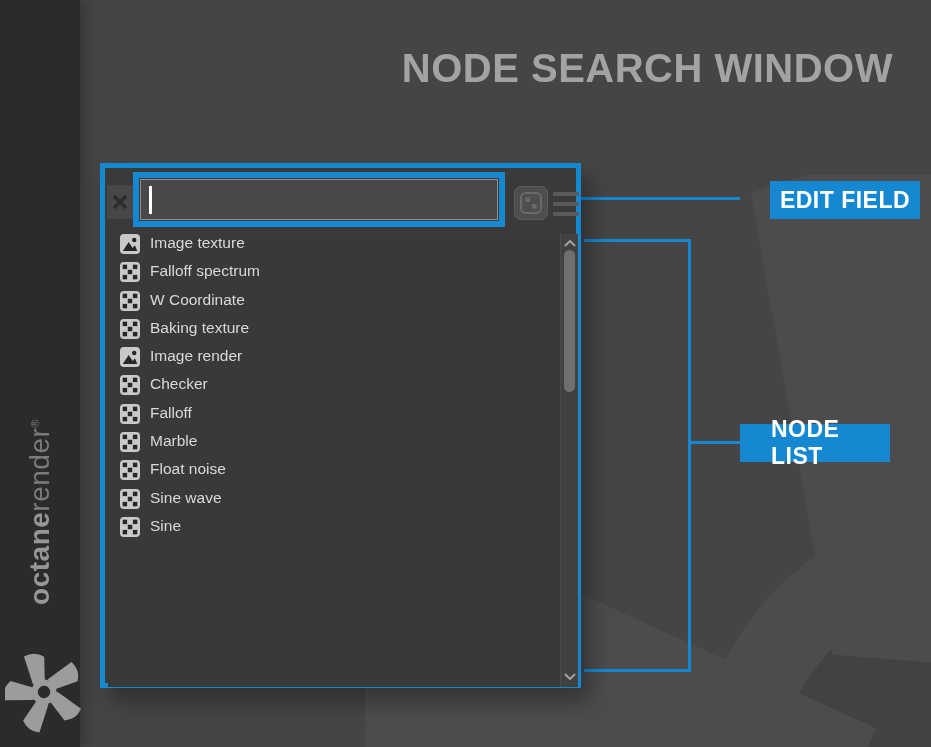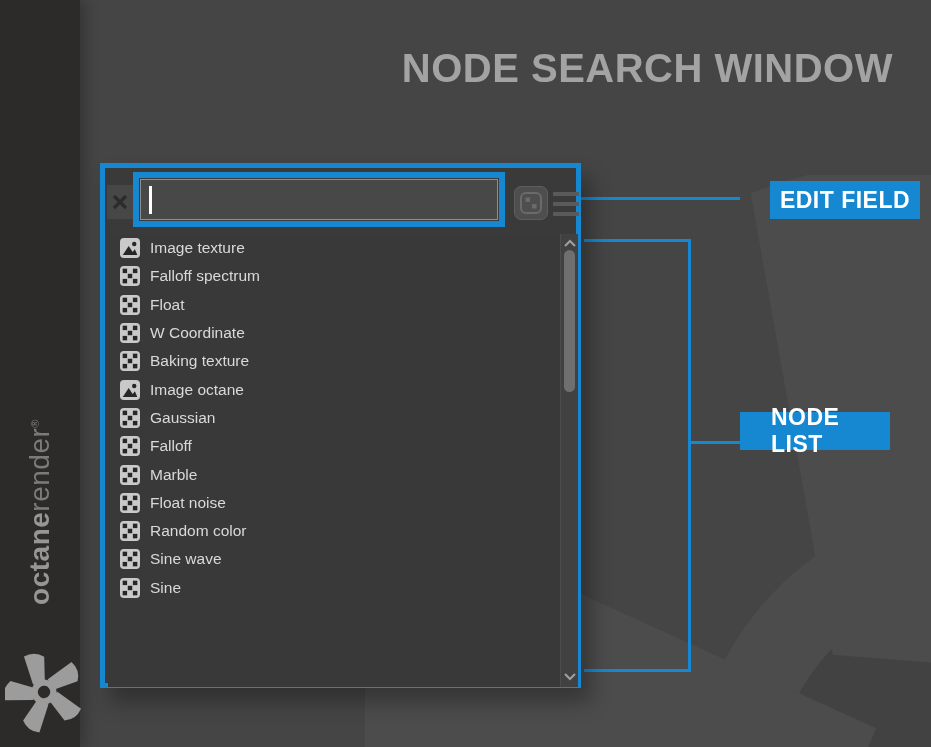--- a/index.html
+++ b/index.html
@@ -61,21 +61,21 @@
     display:flex; align-items:center; justify-content:center;
   }
   .menu-button { position:absolute; left:448px; top:24px; width:26px; height:24px;
     display:flex; flex-direction:column; justify-content:space-between; }
   .menu-button span { display:block; height:4px; background:#5a5a5a; border-radius:1px; }
 
   .node-list {
     position:absolute; left:3px; top:66px; width:452px; height:453px;
     background:#393939; overflow:hidden;
   }
-  .node-row { display:flex; align-items:center; height:28.3px; padding-left:12px; }
+  .node-row { display:flex; height:28.3px; padding-left:12px; }
   .node-row .nicon { width:20px; height:20px; margin-right:10px; flex:0 0 auto; }
   .node-label { font-size:15.5px; color:#d9d9d9; }
 
   .scrollbar {
     position:absolute; left:455px; top:66px; width:18px; height:453px;
     background:#414141; border-left:1px solid #4c4c4c;
   }
   .scroll-arrow { position:absolute; left:0; width:18px; height:16px; display:flex; align-items:center; justify-content:center; }
   .scroll-arrow.up { top:1px; }
   .scroll-arrow.down { bottom:2px; }
@@ -91,21 +91,21 @@
   .conn-nl-vert  { left:688px; top:239px; width:3px;  height:433px; }
   .conn-nl-bot   { left:584px; top:669px; width:107px; height:3px; }
   .conn-nl-mid   { left:691px; top:441px; width:49px; height:3px; }
 
   .callout {
     position:absolute; width:150px; height:38px; background:#1588d1; z-index:5;
     display:flex; align-items:center; justify-content:center;
     color:#ffffff; font-weight:700; font-size:23px; letter-spacing:.5px;
   }
   .callout-edit { left:756px; top:181px;margin-left:14px; }
-  .callout-list { left:740px; top:412px;padding-left:31px; }
+  .callout-list { left:740px; top:424px;padding-left:31px; }
 </style>
 </head>
 <body>
 
 <div id="canvas">
 
   <svg class="watermark" viewBox="0 0 100 100">
     <g fill="#4c4c4c" transform="rotate(18 50 50)">
       <circle cx="50" cy="50" r="24"></circle>
       <circle cx="50" cy="50" r="17.5" fill="#424242"></circle>
@@ -191,32 +191,20 @@
         <div class="node-row">
 
     <svg class="nicon" viewBox="0 0 18 18">
       <rect width="18" height="18" rx="3.5" fill="#c9c9c9"></rect>
       <rect x="2.4" y="2.4" width="4" height="4" fill="#262626"></rect>
       <rect x="11.6" y="2.4" width="4" height="4" fill="#262626"></rect>
       <rect x="7" y="7" width="4" height="4" fill="#262626"></rect>
       <rect x="2.4" y="11.6" width="4" height="4" fill="#262626"></rect>
       <rect x="11.6" y="11.6" width="4" height="4" fill="#262626"></rect>
     </svg>
-    <span class="node-label">Float</span>
-  </div>
-        <div class="node-row">
-
-    <svg class="nicon" viewBox="0 0 18 18">
-      <rect width="18" height="18" rx="3.5" fill="#c9c9c9"></rect>
-      <rect x="2.4" y="2.4" width="4" height="4" fill="#262626"></rect>
-      <rect x="11.6" y="2.4" width="4" height="4" fill="#262626"></rect>
-      <rect x="7" y="7" width="4" height="4" fill="#262626"></rect>
-      <rect x="2.4" y="11.6" width="4" height="4" fill="#262626"></rect>
-      <rect x="11.6" y="11.6" width="4" height="4" fill="#262626"></rect>
-    </svg>
     <span class="node-label">W Coordinate</span>
   </div>
         <div class="node-row">
 
     <svg class="nicon" viewBox="0 0 18 18">
       <rect width="18" height="18" rx="3.5" fill="#c9c9c9"></rect>
       <rect x="2.4" y="2.4" width="4" height="4" fill="#262626"></rect>
       <rect x="11.6" y="2.4" width="4" height="4" fill="#262626"></rect>
       <rect x="7" y="7" width="4" height="4" fill="#262626"></rect>
       <rect x="2.4" y="11.6" width="4" height="4" fill="#262626"></rect>
@@ -224,33 +212,33 @@
     </svg>
     <span class="node-label">Baking texture</span>
   </div>
         <div class="node-row">
     <svg class="nicon" viewBox="0 0 18 18">
       <rect width="18" height="18" rx="3.5" fill="#c9c9c9"></rect>
       <circle cx="12.8" cy="5.4" r="2" fill="#262626"></circle>
       <polygon points="2.5,15.3 7.8,7.2 11.4,12.6 13.4,10.2 15.6,15.3" fill="#262626"></polygon>
     </svg>
 
-    <span class="node-label">Image octane</span>
-  </div>
-        <div class="node-row">
-
-    <svg class="nicon" viewBox="0 0 18 18">
-      <rect width="18" height="18" rx="3.5" fill="#c9c9c9"></rect>
-      <rect x="2.4" y="2.4" width="4" height="4" fill="#262626"></rect>
-      <rect x="11.6" y="2.4" width="4" height="4" fill="#262626"></rect>
-      <rect x="7" y="7" width="4" height="4" fill="#262626"></rect>
-      <rect x="2.4" y="11.6" width="4" height="4" fill="#262626"></rect>
-      <rect x="11.6" y="11.6" width="4" height="4" fill="#262626"></rect>
-    </svg>
-    <span class="node-label">Gaussian</span>
+    <span class="node-label">Image render</span>
+  </div>
+        <div class="node-row">
+
+    <svg class="nicon" viewBox="0 0 18 18">
+      <rect width="18" height="18" rx="3.5" fill="#c9c9c9"></rect>
+      <rect x="2.4" y="2.4" width="4" height="4" fill="#262626"></rect>
+      <rect x="11.6" y="2.4" width="4" height="4" fill="#262626"></rect>
+      <rect x="7" y="7" width="4" height="4" fill="#262626"></rect>
+      <rect x="2.4" y="11.6" width="4" height="4" fill="#262626"></rect>
+      <rect x="11.6" y="11.6" width="4" height="4" fill="#262626"></rect>
+    </svg>
+    <span class="node-label">Checker</span>
   </div>
         <div class="node-row">
 
     <svg class="nicon" viewBox="0 0 18 18">
       <rect width="18" height="18" rx="3.5" fill="#c9c9c9"></rect>
       <rect x="2.4" y="2.4" width="4" height="4" fill="#262626"></rect>
       <rect x="11.6" y="2.4" width="4" height="4" fill="#262626"></rect>
       <rect x="7" y="7" width="4" height="4" fill="#262626"></rect>
       <rect x="2.4" y="11.6" width="4" height="4" fill="#262626"></rect>
       <rect x="11.6" y="11.6" width="4" height="4" fill="#262626"></rect>
@@ -273,32 +261,20 @@
 
     <svg class="nicon" viewBox="0 0 18 18">
       <rect width="18" height="18" rx="3.5" fill="#c9c9c9"></rect>
       <rect x="2.4" y="2.4" width="4" height="4" fill="#262626"></rect>
       <rect x="11.6" y="2.4" width="4" height="4" fill="#262626"></rect>
       <rect x="7" y="7" width="4" height="4" fill="#262626"></rect>
       <rect x="2.4" y="11.6" width="4" height="4" fill="#262626"></rect>
       <rect x="11.6" y="11.6" width="4" height="4" fill="#262626"></rect>
     </svg>
     <span class="node-label">Float noise</span>
-  </div>
-        <div class="node-row">
-
-    <svg class="nicon" viewBox="0 0 18 18">
-      <rect width="18" height="18" rx="3.5" fill="#c9c9c9"></rect>
-      <rect x="2.4" y="2.4" width="4" height="4" fill="#262626"></rect>
-      <rect x="11.6" y="2.4" width="4" height="4" fill="#262626"></rect>
-      <rect x="7" y="7" width="4" height="4" fill="#262626"></rect>
-      <rect x="2.4" y="11.6" width="4" height="4" fill="#262626"></rect>
-      <rect x="11.6" y="11.6" width="4" height="4" fill="#262626"></rect>
-    </svg>
-    <span class="node-label">Random color</span>
   </div>
         <div class="node-row">
 
     <svg class="nicon" viewBox="0 0 18 18">
       <rect width="18" height="18" rx="3.5" fill="#c9c9c9"></rect>
       <rect x="2.4" y="2.4" width="4" height="4" fill="#262626"></rect>
       <rect x="11.6" y="2.4" width="4" height="4" fill="#262626"></rect>
       <rect x="7" y="7" width="4" height="4" fill="#262626"></rect>
       <rect x="2.4" y="11.6" width="4" height="4" fill="#262626"></rect>
       <rect x="11.6" y="11.6" width="4" height="4" fill="#262626"></rect>

